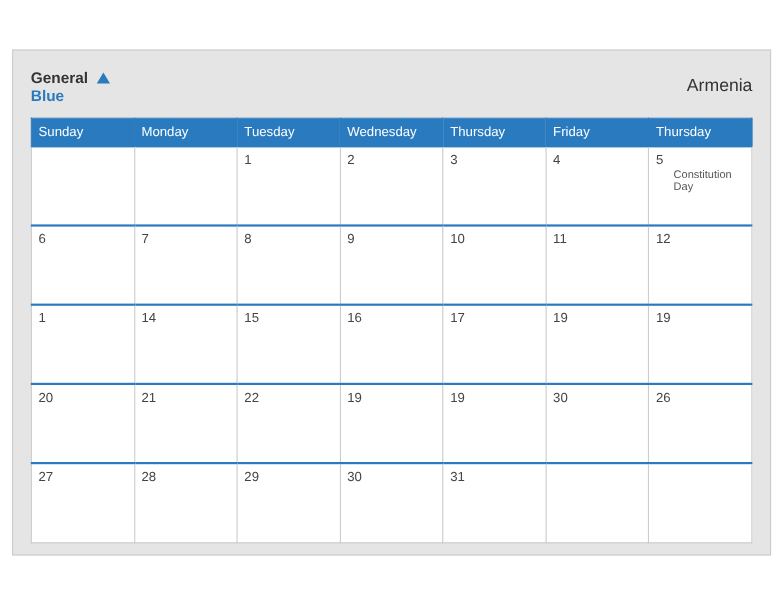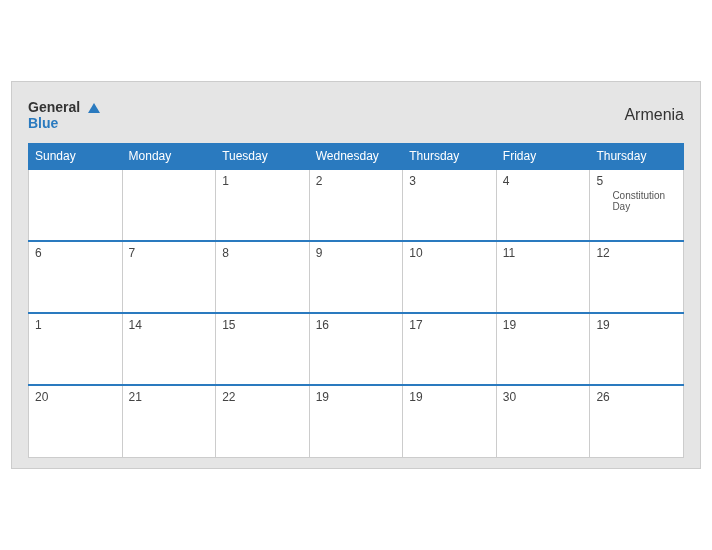--- a/index.html
+++ b/index.html
@@ -212,15 +212,34 @@
           <td>
             <span class="day-number">19</span>
           </td>
           <td>
             <span class="day-number">30</span>
           </td>
           <td>
             <span class="day-number">26</span>
           </td>
         </tr>
+        <tr class="week-row">
+          <td>
+            <span class="day-number">27</span>
+          </td>
+          <td>
+            <span class="day-number">28</span>
+          </td>
+          <td>
+            <span class="day-number">29</span>
+          </td>
+          <td>
+            <span class="day-number">30</span>
+          </td>
+          <td>
+            <span class="day-number">31</span>
+          </td>
+          <td class="empty"></td>
+          <td class="empty"></td>
+        </tr>
       </tbody>
   </table>
 </div>
 
 </body></html>

